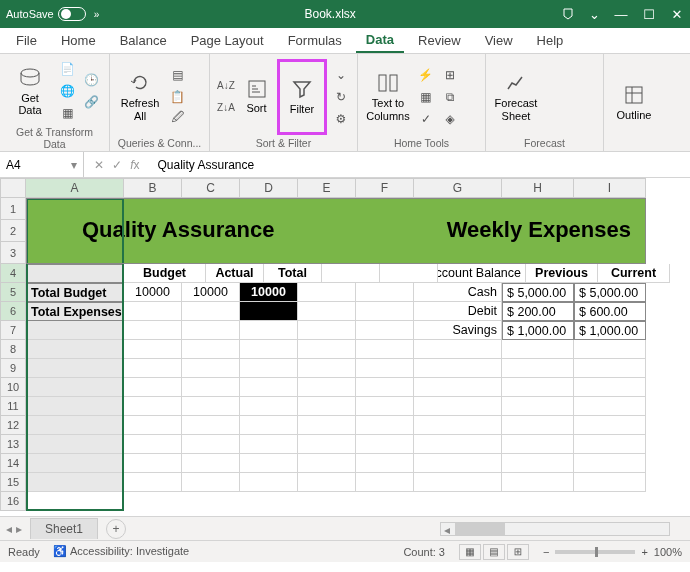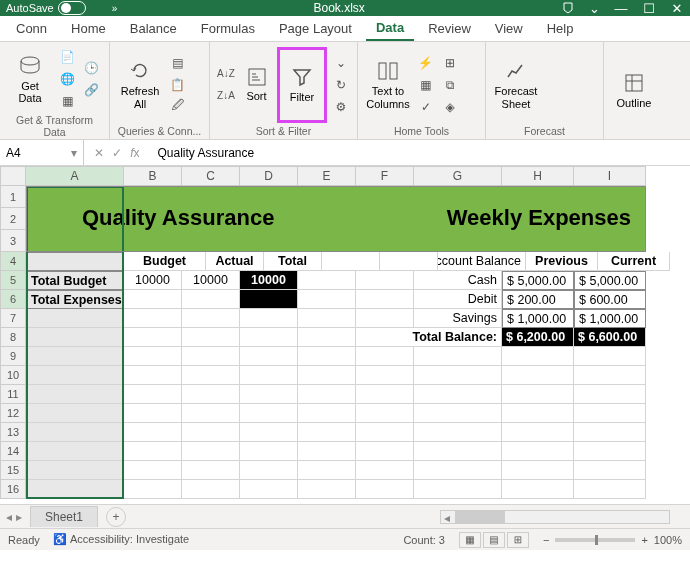--- a/index.html
+++ b/index.html
@@ -1,19 +1,19 @@
 <!DOCTYPE html>
 <html><head>
 <meta charset="utf-8">
 <style>
 * { box-sizing: border-box; margin: 0; padding: 0; font-family: "Segoe UI", Arial, sans-serif; }
 body { width: 690px; height: 572px; background: #fff; overflow: hidden; font-size: 12px; position: relative; }
 
 
-.titlebar { height: 16px; background: #217346; color: #fff; display: flex; align-items: center; padding: 0 6px; gap: 18px; }
+.titlebar { height: 28px; background: #217346; color: #fff; display: flex; align-items: center; padding: 0 6px; }
 .autosave { display: flex; align-items: center; gap: 4px; font-size: 11px; }
 .toggle { width: 28px; height: 14px; border: 1px solid #fff; border-radius: 8px; display: inline-flex; align-items: center; padding: 0 2px; font-size: 8px; position: relative; }
 .toggle::before { content: ""; width: 10px; height: 10px; background: #fff; border-radius: 50%; }
 .chev { margin-left: 8px; font-size: 10px; }
 .title-center { flex: 1; text-align: center; font-size: 12px; }
 .title-right { display: flex; gap: 14px; align-items: center; font-size: 13px; }
 .win-btn { width: 14px; text-align: center; cursor: default; }
 
 
 .menubar { height: 26px; display: flex; align-items: center; padding: 0 6px; gap: 4px; border-bottom: 1px solid #d4d4d4; }
@@ -94,25 +94,25 @@
         </svg>
       </span>
     <span>⌄</span>
     <span class="win-btn">—</span>
     <span class="win-btn">☐</span>
     <span class="win-btn">✕</span>
   </div>
 </div>
 
 <div class="menubar">
-  <div class="menu-item">Conn</div>
+  <div class="menu-item">File</div>
   <div class="menu-item">Home</div>
   <div class="menu-item">Balance</div>
+  <div class="menu-item">Page Layout</div>
   <div class="menu-item">Formulas</div>
-  <div class="menu-item">Page Layout</div>
   <div class="menu-item active">Data</div>
   <div class="menu-item">Review</div>
   <div class="menu-item">View</div>
   <div class="menu-item">Help</div>
 </div>
 
 <div class="ribbon">
   <div class="rgroup" style="width:110px">
     <div class="rgroup-body">
       <div class="rbtn-lg">
@@ -331,30 +331,20 @@
         <div class="cell right" style="width: 88px; height: 19px;">Savings</div>
         <div class="cell thickb" style="width: 72px; height: 19px;">$  1,000.00</div>
         <div class="cell thickb" style="width: 72px; height: 19px;">$    1,000.00</div>
       </div>
       <div class="row">
         <div class="cell selcol" style="width: 98px; height: 19px;"></div>
         <div class="cell " style="width: 58px; height: 19px;"></div>
         <div class="cell " style="width: 58px; height: 19px;"></div>
         <div class="cell " style="width: 58px; height: 19px;"></div>
         <div class="cell " style="width: 58px; height: 19px;"></div>
-        <div class="cell bold right" style="width: 146px; height: 19px;">Total Balance:</div>
-        <div class="cell blackcell" style="width: 72px; height: 19px;">$  6,200.00</div>
-        <div class="cell blackcell" style="width: 72px; height: 19px;">$    6,600.00</div>
-      </div>
-      <div class="row">
-        <div class="cell selcol" style="width: 98px; height: 19px;"></div>
-        <div class="cell " style="width: 58px; height: 19px;"></div>
-        <div class="cell " style="width: 58px; height: 19px;"></div>
-        <div class="cell " style="width: 58px; height: 19px;"></div>
-        <div class="cell " style="width: 58px; height: 19px;"></div>
         <div class="cell " style="width: 58px; height: 19px;"></div>
         <div class="cell " style="width: 88px; height: 19px;"></div>
         <div class="cell " style="width: 72px; height: 19px;"></div>
         <div class="cell " style="width: 72px; height: 19px;"></div>
       </div>
       <div class="row">
         <div class="cell selcol" style="width: 98px; height: 19px;"></div>
         <div class="cell " style="width: 58px; height: 19px;"></div>
         <div class="cell " style="width: 58px; height: 19px;"></div>
         <div class="cell " style="width: 58px; height: 19px;"></div>

